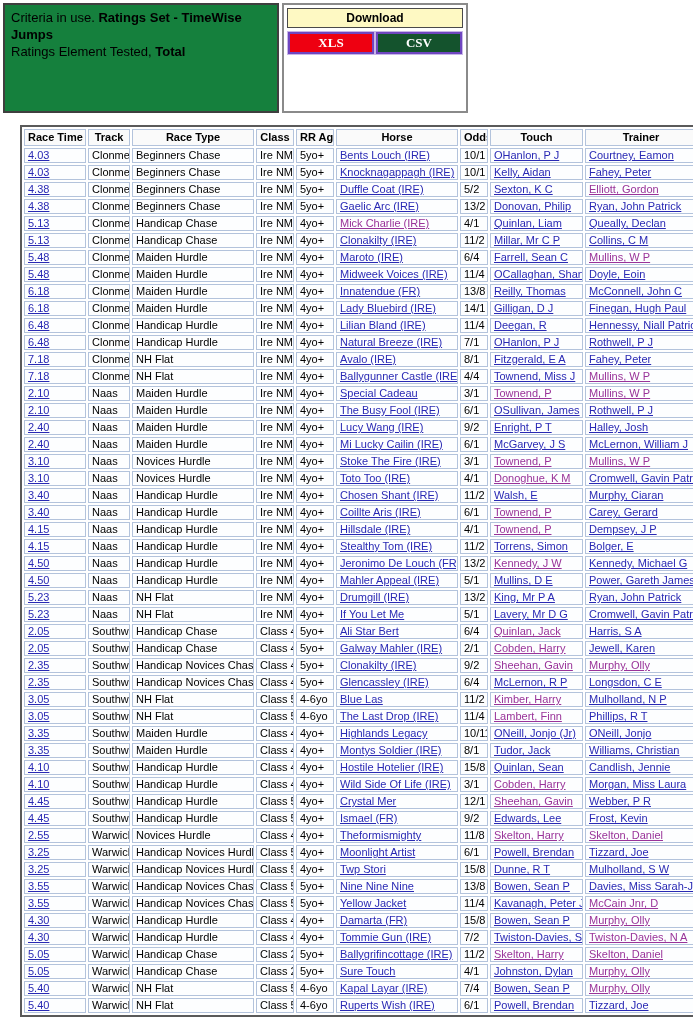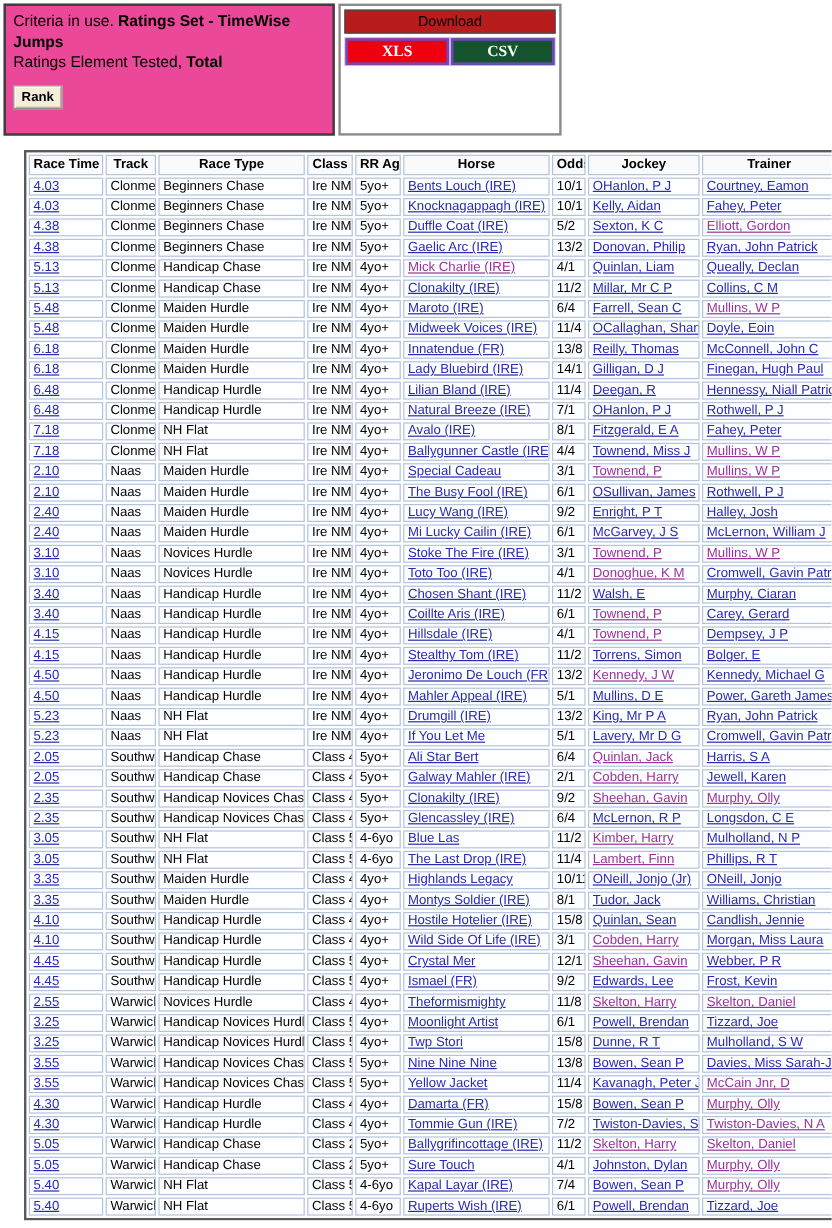--- a/index.html
+++ b/index.html
@@ -1,32 +1,32 @@
 <!DOCTYPE html>
 <html><head>
 <meta charset="utf-8">
 <style>
   html,body{margin:0;padding:0;background:#fff;}
   body{font-family:"Liberation Sans","DejaVu Sans",sans-serif;width:693px;height:1023px;overflow:hidden;position:relative;}
   .page{padding:3px;}
 
   
   .topbar{display:flex;align-items:stretch;gap:3px;height:110px;}
-  .criteria-box{width:276px;border:2px solid #3f3f3f;background:#ec4899;padding:4px 6px;box-sizing:border-box;display:flex;flex-direction:column;}
+  .criteria-box{width:276px;border:2px solid #3f3f3f;background:#15803d;padding:4px 6px;box-sizing:border-box;display:flex;flex-direction:column;}
   .crit-text{font-size:13px;line-height:17px;color:#000;}
   .crit-text b{font-weight:bold;}
   .rank-row{margin-top:11px;}
   .btn{font-family:"Liberation Sans",sans-serif;font-size:11px;font-weight:bold;color:#000;
        background:#f3edd9;border:1px solid #8f8f8f;
        box-shadow:inset 1px 1px 0 #ffffff, inset -1px -1px 0 #b9b3a2;
        padding:3px 6px;cursor:pointer;}
   .btn-row{margin-top:8px;display:flex;gap:3px;}
 
   .download-box{width:186px;border:2px solid #8a8a8a;background:#fff;padding:3px;box-sizing:border-box;}
-  .dl-header{background:#b91c1c;border:1px solid #4a4a4a;font-size:12px;font-weight:normal;text-align:center;line-height:18px;color:#000;}
+  .dl-header{background:#fef9c3;border:1px solid #4a4a4a;font-size:12px;font-weight:bold;text-align:center;line-height:18px;color:#000;}
   .dl-buttons{display:flex;gap:2px;padding:1px;background:#c7b6e8;margin-top:3px;}
   .dl-btn{flex:1;display:block;text-align:center;font-size:13px;font-weight:bold;color:#fff;text-decoration:none;
           line-height:18px;border:2px solid #6f46c0;cursor:pointer;font-family:Liberation Serif, serif;}
   .dl-btn.xls{background:#ee0011;}
   .dl-btn.csv{background:#14532d;}
 
   
   .table-wrap{margin-top:12px;width:690px;overflow:hidden;padding-left:17px;}
   table.results{border-collapse:separate;border-spacing:2px;table-layout:fixed;background:#fff;
                 border:2px solid #5a5a5a;width:720px;}
@@ -42,23 +42,20 @@
 <body>
 
 <div class="page">
 
   <div class="topbar">
 
     <div class="criteria-box">
       <div class="crit-text">
         <span>Criteria in use. </span><b>Ratings Set - TimeWise Jumps</b><br>
         <span>Ratings Element Tested, </span><b>Total</b>
-      </div>
-      <div class="rank-row">
-        <button class="btn">Rank</button>
       </div>
     </div>
 
     <div class="download-box">
       <div class="dl-header">Download</div>
       <div class="dl-buttons">
         <a class="dl-btn xls">XLS</a>
         <a class="dl-btn csv">CSV</a>
       </div>
     </div>
@@ -81,21 +78,21 @@
       </colgroup>
       <thead>
           <tr id="hdr-row">
             <th>Race Time</th>
             <th>Track</th>
             <th>Race Type</th>
             <th>Class</th>
             <th>RR Age</th>
             <th>Horse</th>
             <th>Odds</th>
-            <th>Jockey</th>
+            <th>Touch</th>
             <th>Trainer</th>
             <th class="sliver"></th>
           </tr>
         </thead>
       <tbody id="tbody">
           <tr>
             <td><a class="lk" href="#">4.03</a></td>
             <td>Clonmel</td>
             <td>Beginners Chase</td>
             <td>Ire NM</td>

